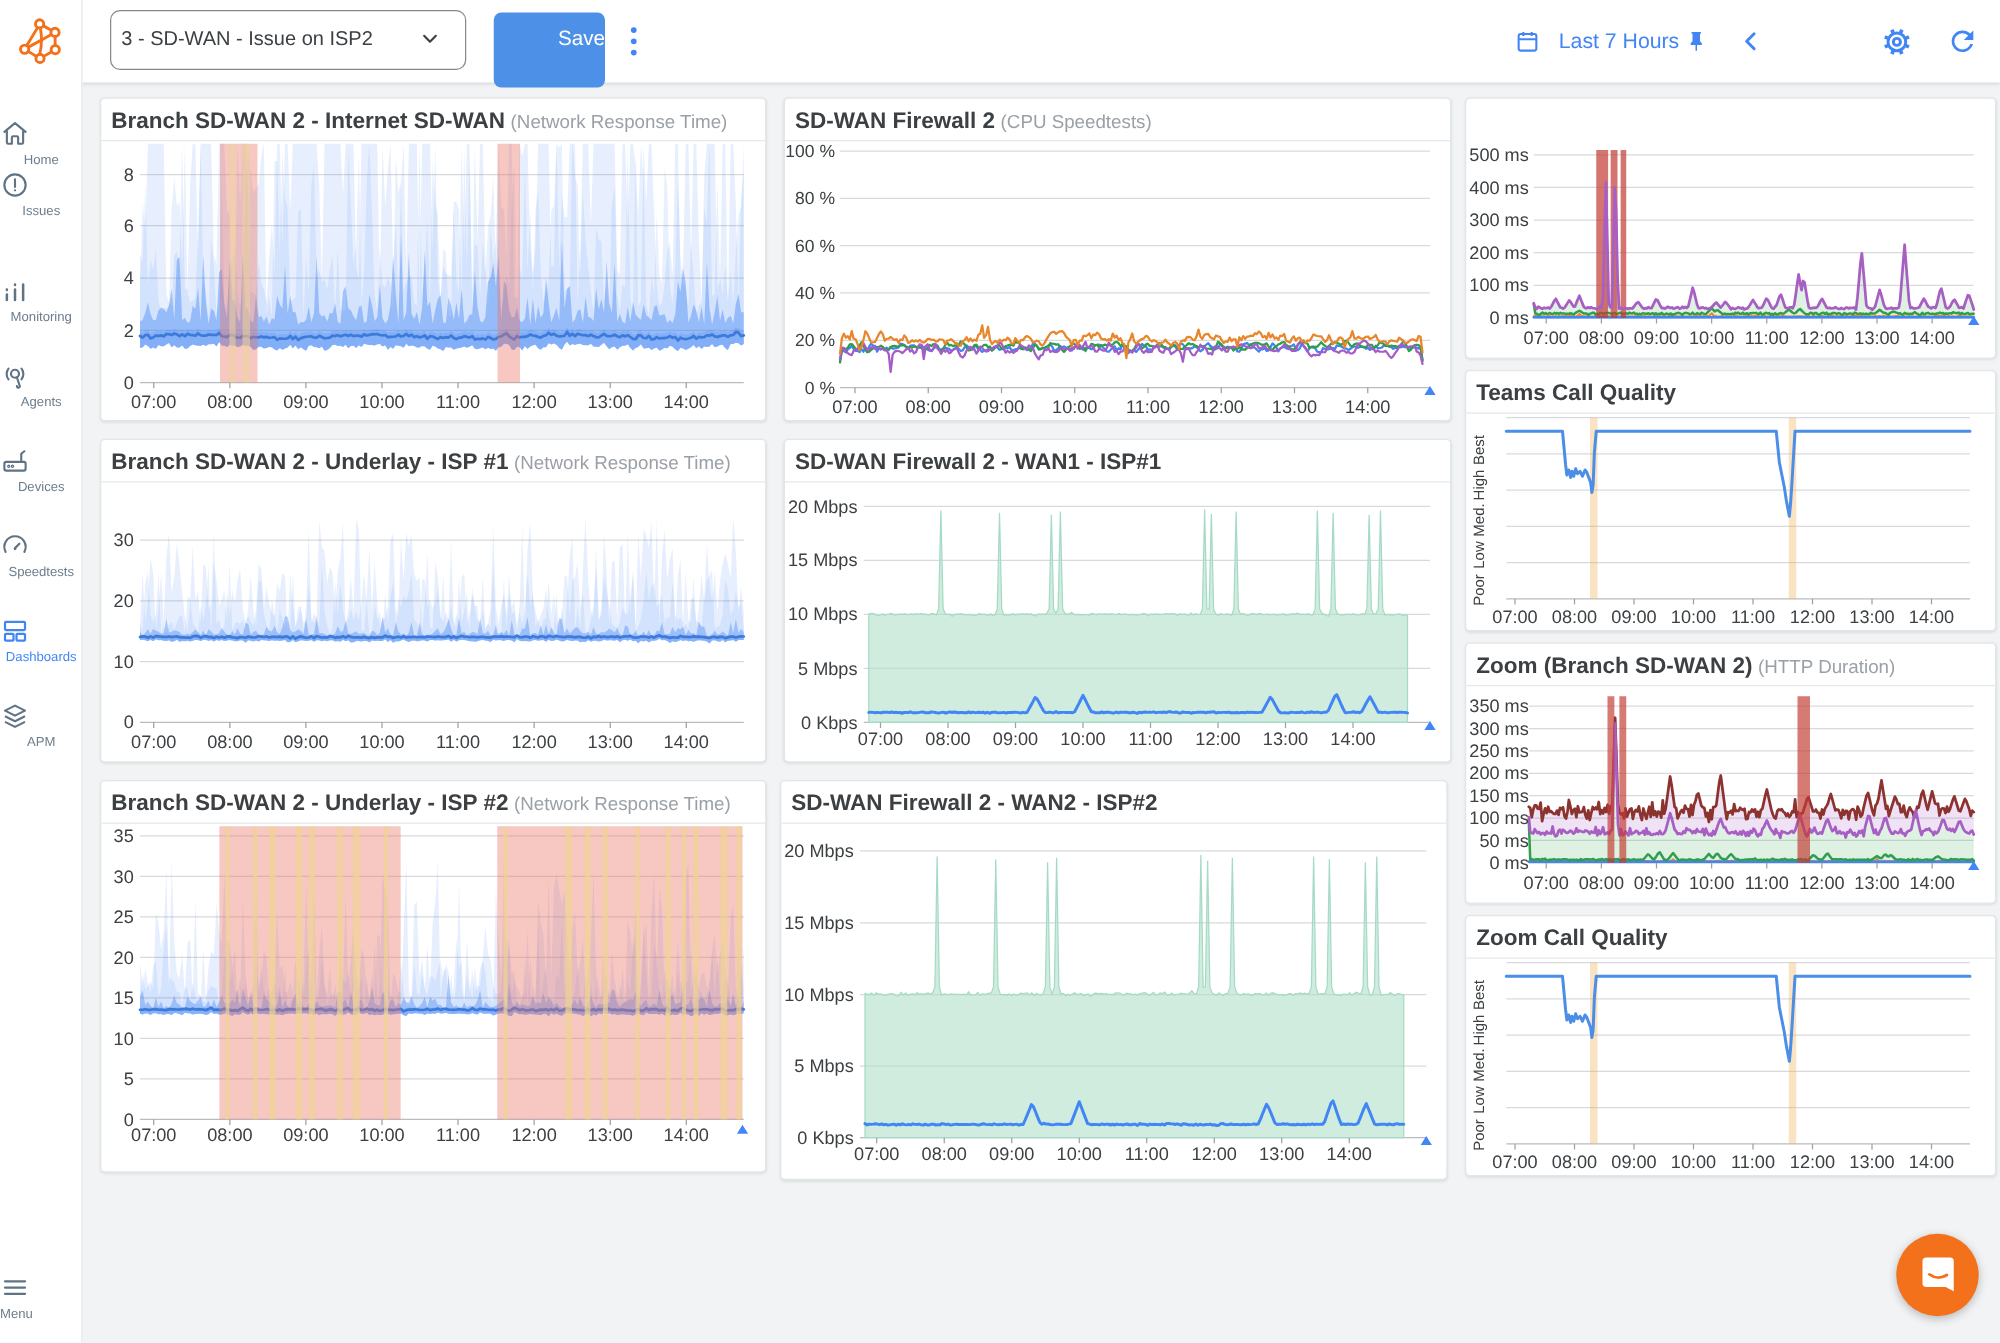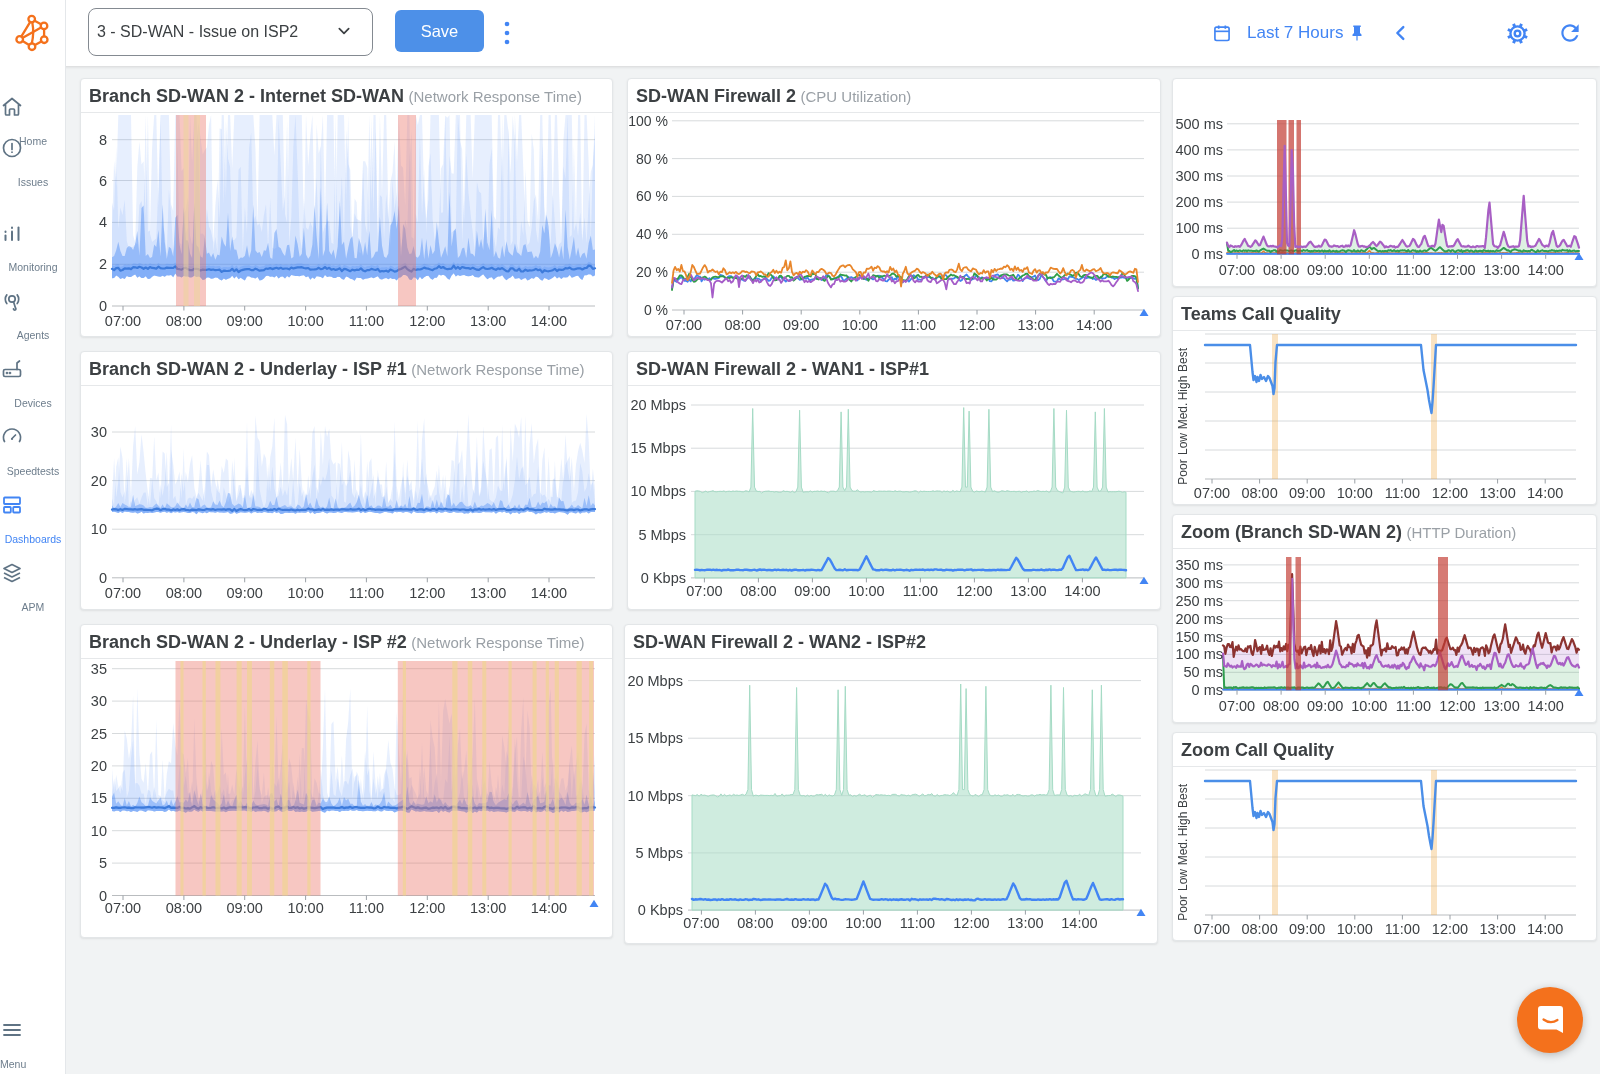--- a/index.html
+++ b/index.html
@@ -1,25 +1,25 @@
 <!DOCTYPE html>
 <html><head><meta charset="utf-8"><style>
 *{margin:0;padding:0;box-sizing:border-box}
 body{width:1600px;height:1074px;font-family:"Liberation Sans",sans-serif;background:#f1f3f4;overflow:hidden;position:relative}
 .topbar{position:absolute;left:0;top:0;width:1600px;height:66px;background:#fff;box-shadow:0 1px 3px rgba(0,0,0,0.12);z-index:5}
 .sidebar{position:absolute;left:0;top:0;width:66px;height:1074px;background:#fff;border-right:1px solid #e4e7ea;z-index:6}
 .logo{position:absolute;left:0;top:0}
 .nav{position:absolute;left:0;width:66px;text-align:center}
 .nico{height:24px}
-.nlab{font-size:10.5px;color:#6d7d8c;margin-top:16px}
+.nlab{font-size:10.5px;color:#6d7d8c;margin-top:3px}
 .nav.active .nlab{color:#4285f4}
 .menu{position:absolute;left:0;top:1018px;width:66px;text-align:left}
 .dd{position:absolute;left:88px;top:8px;width:285px;height:48px;border:1px solid #848a91;border-radius:8px;background:#fff;font-size:16px;color:#3c4043;line-height:46px;padding-left:8px}
 .ddchev{position:absolute;right:20px;top:14px}
-.savebtn{position:absolute;left:395px;top:10px;width:89px;height:42px;background:#4d90e8;border-radius:6px;color:#fff;font-size:16.5px;text-align:center;line-height:42px}
+.savebtn{position:absolute;left:395px;top:10px;width:89px;height:60px;background:#4d90e8;border-radius:6px;color:#fff;font-size:16.5px;text-align:right;line-height:42px}
 .dots{position:absolute;left:503px;top:20px}
 .tr{position:absolute;top:0;height:66px;display:flex;align-items:center}
 .lasth{color:#4285f4;font-size:17px}
 .main{position:absolute;left:66px;top:66px;width:1534px;height:1008px;background:#f1f3f4}
 .card{position:absolute;background:#fff;border:1px solid #e3e6e8;border-radius:4px;box-shadow:0 1px 2px rgba(60,64,67,0.1)}
 .ct{height:34px;border-bottom:1px solid #e6e8ea;padding-left:8px;line-height:34px;white-space:nowrap;overflow:hidden}
 .ct .t{font-size:18px;font-weight:bold;color:#3c4043}
 .ct .sub{font-size:15px;color:#9aa0a6}
 .cb{position:absolute;left:0;top:35px;right:0;bottom:0;overflow:hidden}
 .chat{position:absolute;left:1517px;top:987px;width:66px;height:66px;border-radius:50%;background:#f4711c;box-shadow:0 2px 8px rgba(0,0,0,0.25);display:flex;align-items:center;justify-content:center;z-index:9}
@@ -329,21 +329,21 @@
           <text x="346.3" y="253.0" text-anchor="middle" font-size="14.5" fill="#3c4043">12:00</text>
           <line x1="407.2" y1="235.5" x2="407.2" y2="240.0" stroke="#9aa0a6" stroke-width="1"></line>
           <text x="407.2" y="253.0" text-anchor="middle" font-size="14.5" fill="#3c4043">13:00</text>
           <line x1="468.0" y1="235.5" x2="468.0" y2="240.0" stroke="#9aa0a6" stroke-width="1"></line>
           <text x="468.0" y="253.0" text-anchor="middle" font-size="14.5" fill="#3c4043">14:00</text>
           <polygon points="508.5,247.0 517.5,247.0 513.0,239.8" fill="#4285f4"></polygon>
         </svg>
       </div>
     </div>
 <div class="card" style="left:561px;top:12px;width:534px;height:259px">
-<div class="ct"><span class="t">SD-WAN Firewall 2</span> <span class="sub">(CPU Utilization)</span></div>
+<div class="ct"><span class="t">SD-WAN Firewall 2</span> <span class="sub">(CPU Speedtests)</span></div>
 <div class="cb">
         <svg width="534" height="225" font-family="Liberation Sans, sans-serif">
           <line x1="44" y1="196.0" x2="516" y2="196.0" stroke="#b9bcbf" stroke-width="1"></line>
           <line x1="44" y1="158.2" x2="516" y2="158.2" stroke="#d7dadc" stroke-width="1"></line>
           <line x1="44" y1="120.3" x2="516" y2="120.3" stroke="#d7dadc" stroke-width="1"></line>
           <line x1="44" y1="82.4" x2="516" y2="82.4" stroke="#d7dadc" stroke-width="1"></line>
           <line x1="44" y1="44.6" x2="516" y2="44.6" stroke="#d7dadc" stroke-width="1"></line>
           <line x1="44" y1="6.8" x2="516" y2="6.8" stroke="#d7dadc" stroke-width="1"></line>
           <polyline points="44.0,174.9 45.6,166.0 47.1,166.8 48.7,167.9 50.2,165.6 51.8,164.3 53.4,162.7 54.9,165.2 56.5,166.8 58.0,166.7 59.6,167.7 61.1,165.0 62.7,167.4 64.3,164.0 65.8,166.0 67.4,163.2 68.9,161.0 70.5,162.4 72.1,162.7 73.6,167.4 75.2,164.8 76.7,165.7 78.3,163.9 79.8,165.2 81.4,164.2 83.0,165.7 84.5,163.6 86.1,164.8 87.6,164.8 89.2,164.4 90.8,164.1 92.3,160.9 93.9,161.3 95.4,162.0 97.0,163.9 98.5,164.9 100.1,162.7 101.7,162.2 103.2,162.2 104.8,163.8 106.3,164.3 107.9,163.2 109.5,163.0 111.0,163.4 112.6,165.1 114.1,165.6 115.7,166.6 117.3,166.8 118.8,164.8 120.4,163.7 121.9,162.3 123.5,166.1 125.0,165.3 126.6,166.2 128.2,164.3 129.7,164.6 131.3,165.0 132.8,166.6 134.4,165.8 136.0,165.1 137.5,163.4 139.1,165.2 140.6,166.8 142.2,166.3 143.7,163.8 145.3,162.3 146.9,163.8 148.4,165.1 150.0,165.3 151.5,163.2 153.1,162.9 154.7,165.7 156.2,165.9 157.8,167.5 159.3,166.0 160.9,166.7 162.4,165.3 164.0,165.6 165.6,164.7 167.1,164.3 168.7,162.8 170.2,164.3 171.8,165.9 173.4,164.9 174.9,165.6 176.5,163.6 178.0,164.8 179.6,163.5 181.2,166.1 182.7,166.0 184.3,165.4 185.8,165.1 187.4,164.4 188.9,164.9 190.5,164.3 192.1,163.9 193.6,166.1 195.2,165.1 196.7,164.4 198.3,161.0 199.9,161.0 201.4,162.8 203.0,164.7 204.5,165.4 206.1,164.6 207.6,164.8 209.2,163.7 210.8,162.2 212.3,161.6 213.9,163.6 215.4,166.8 217.0,166.0 218.6,164.8 220.1,162.7 221.7,164.0 223.2,163.1 224.8,164.1 226.3,164.3 227.9,165.4 229.5,166.4 231.0,163.8 232.6,163.6 234.1,161.8 235.7,164.2 237.3,165.1 238.8,165.9 240.4,164.3 241.9,163.9 243.5,164.5 245.1,165.4 246.6,164.4 248.2,162.0 249.7,161.9 251.3,161.7 252.8,162.6 254.4,164.0 256.0,165.5 257.5,167.2 259.1,167.4 260.6,165.7 262.2,164.4 263.8,163.1 265.3,166.4 266.9,164.6 268.4,165.6 270.0,161.1 271.5,164.5 273.1,164.4 274.7,168.5 276.2,166.7 277.8,167.0 279.3,165.9 280.9,167.6 282.5,165.7 284.0,164.1 285.6,161.1 287.1,162.5 288.7,162.9 290.2,165.9 291.8,165.5 293.4,166.2 294.9,164.6 296.5,163.3 298.0,161.9 299.6,163.1 301.2,163.1 302.7,164.1 304.3,163.6 305.8,165.2 307.4,165.7 308.9,163.7 310.5,162.8 312.1,162.1 313.6,164.0 315.2,161.9 316.7,160.9 318.3,161.4 319.9,163.9 321.4,165.3 323.0,164.5 324.5,164.9 326.1,164.3 327.7,163.1 329.2,163.7 330.8,165.2 332.3,167.0 333.9,166.1 335.4,163.1 337.0,161.8 338.6,160.5 340.1,162.6 341.7,163.8 343.2,166.1 344.8,165.1 346.4,164.4 347.9,161.8 349.5,162.7 351.0,163.3 352.6,164.4 354.1,163.3 355.7,164.6 357.3,164.0 358.8,164.9 360.4,164.6 361.9,167.2 363.5,167.3 365.1,164.9 366.6,161.4 368.2,160.9 369.7,160.4 371.3,162.1 372.8,161.5 374.4,163.8 376.0,164.2 377.5,165.8 379.1,167.3 380.6,165.5 382.2,165.5 383.8,164.4 385.3,166.7 386.9,166.3 388.4,163.8 390.0,160.7 391.6,162.2 393.1,164.1 394.7,167.1 396.2,164.6 397.8,164.0 399.3,163.6 400.9,164.5 402.5,165.2 404.0,163.0 405.6,162.6 407.1,161.5 408.7,165.6 410.3,166.1 411.8,164.8 413.4,161.0 414.9,162.8 416.5,165.0 418.0,167.4 419.6,164.0 421.2,163.5 422.7,163.1 424.3,164.7 425.8,167.4 427.4,167.7 429.0,167.6 430.5,164.4 432.1,165.3 433.6,165.6 435.2,165.4 436.7,165.0 438.3,164.4 439.9,165.3 441.4,162.3 443.0,162.8 444.5,163.0 446.1,163.8 447.7,164.8 449.2,164.9 450.8,166.1 452.3,165.0 453.9,163.9 455.5,163.0 457.0,163.6 458.6,164.3 460.1,163.3 461.7,163.5 463.2,163.4 464.8,165.0 466.4,164.3 467.9,166.0 469.5,164.4 471.0,165.2 472.6,162.6 474.2,164.6 475.7,164.4 477.3,164.2 478.8,162.7 480.4,161.9 481.9,162.3 483.5,163.6 485.1,163.8 486.6,165.1 488.2,164.0 489.7,164.6 491.3,162.6 492.9,163.8 494.4,163.1 496.0,163.8 497.5,163.5 499.1,163.8 500.6,164.5 502.2,163.7 503.8,164.0 505.3,164.1 506.9,164.9 508.4,163.5 510.0,174.2" fill="none" stroke="#4184f0" stroke-width="1.8" stroke-opacity="1.0" stroke-linejoin="round" stroke-linecap="round"></polyline>
           <polyline points="44.0,176.0 45.6,165.3 47.1,164.9 48.7,165.3 50.2,164.2 51.8,161.5 53.4,161.3 54.9,162.9 56.5,165.2 58.0,165.0 59.6,162.8 61.1,159.8 62.7,162.6 64.3,165.9 65.8,167.8 67.4,167.4 68.9,165.8 70.5,164.6 72.1,164.5 73.6,163.7 75.2,163.5 76.7,162.6 78.3,163.6 79.8,166.2 81.4,165.9 83.0,165.7 84.5,163.6 86.1,162.9 87.6,162.7 89.2,163.1 90.8,163.2 92.3,162.4 93.9,162.3 95.4,162.2 97.0,163.4 98.5,164.0 100.1,163.7 101.7,164.1 103.2,163.1 104.8,163.6 106.3,163.3 107.9,164.1 109.5,164.6 111.0,166.0 112.6,165.2 114.1,164.5 115.7,162.0 117.3,162.9 118.8,161.2 120.4,162.5 121.9,162.8 123.5,165.7 125.0,167.1 126.6,164.6 128.2,162.2 129.7,159.9 131.3,162.4 132.8,161.9 134.4,162.9 136.0,162.3 137.5,162.6 139.1,161.6 140.6,159.1 142.2,160.3 143.7,161.4 145.3,164.2 146.9,166.4 148.4,166.2 150.0,164.4 151.5,162.0 153.1,161.7 154.7,163.9 156.2,164.2 157.8,163.2 159.3,161.8 160.9,161.8 162.4,163.7 164.0,163.2 165.6,166.6 167.1,165.3 168.7,163.5 170.2,162.1 171.8,162.6 173.4,165.2 174.9,164.2 176.5,162.9 178.0,162.4 179.6,161.8 181.2,162.0 182.7,162.5 184.3,159.4 185.8,160.1 187.4,159.9 188.9,164.9 190.5,165.5 192.1,164.5 193.6,164.2 195.2,165.9 196.7,166.9 198.3,164.2 199.9,162.0 201.4,162.4 203.0,165.7 204.5,165.2 206.1,164.2 207.6,164.2 209.2,163.4 210.8,163.3 212.3,160.4 213.9,161.0 215.4,161.1 217.0,161.7 218.6,161.4 220.1,163.9 221.7,165.9 223.2,167.5 224.8,165.8 226.3,163.9 227.9,162.9 229.5,161.6 231.0,160.8 232.6,162.1 234.1,162.9 235.7,165.0 237.3,164.3 238.8,164.2 240.4,166.8 241.9,164.1 243.5,163.9 245.1,161.1 246.6,161.5 248.2,162.5 249.7,161.7 251.3,164.2 252.8,162.1 254.4,162.4 256.0,161.7 257.5,162.2 259.1,161.5 260.6,161.7 262.2,161.8 263.8,159.8 265.3,159.5 266.9,160.5 268.4,162.8 270.0,161.8 271.5,162.6 273.1,163.0 274.7,165.9 276.2,166.5 277.8,166.7 279.3,165.2 280.9,162.2 282.5,161.2 284.0,162.1 285.6,164.6 287.1,163.7 288.7,161.6 290.2,160.9 291.8,162.8 293.4,162.7 294.9,163.8 296.5,162.9 298.0,161.7 299.6,160.6 301.2,161.8 302.7,163.6 304.3,164.3 305.8,164.9 307.4,164.6 308.9,163.0 310.5,162.0 312.1,163.0 313.6,165.1 315.2,164.9 316.7,165.1 318.3,165.2 319.9,163.1 321.4,162.1 323.0,160.5 324.5,161.5 326.1,161.2 327.7,162.2 329.2,162.8 330.8,163.9 332.3,163.0 333.9,162.9 335.4,163.1 337.0,164.9 338.6,165.0 340.1,164.8 341.7,165.5 343.2,165.0 344.8,163.8 346.4,159.4 347.9,160.4 349.5,161.9 351.0,165.5 352.6,164.9 354.1,164.1 355.7,163.9 357.3,164.2 358.8,166.5 360.4,164.6 361.9,165.3 363.5,163.3 365.1,165.7 366.6,165.5 368.2,165.7 369.7,164.3 371.3,163.2 372.8,161.5 374.4,160.8 376.0,160.3 377.5,160.3 379.1,160.5 380.6,161.5 382.2,161.9 383.8,161.4 385.3,160.7 386.9,163.2 388.4,165.1 390.0,166.0 391.6,163.8 393.1,163.0 394.7,161.5 396.2,161.0 397.8,159.8 399.3,159.7 400.9,162.1 402.5,162.8 404.0,164.6 405.6,165.3 407.1,166.0 408.7,164.0 410.3,161.9 411.8,159.6 413.4,160.8 414.9,158.7 416.5,160.6 418.0,160.8 419.6,164.6 421.2,163.6 422.7,164.1 424.3,163.5 425.8,163.3 427.4,161.6 429.0,159.8 430.5,161.5 432.1,162.7 433.6,163.9 435.2,162.8 436.7,161.1 438.3,160.7 439.9,159.5 441.4,160.2 443.0,160.8 444.5,161.9 446.1,161.1 447.7,158.9 449.2,158.5 450.8,160.2 452.3,162.5 453.9,163.0 455.5,161.4 457.0,160.8 458.6,160.9 460.1,162.5 461.7,163.3 463.2,163.9 464.8,163.8 466.4,161.7 467.9,161.8 469.5,161.9 471.0,164.5 472.6,163.5 474.2,162.2 475.7,159.7 477.3,160.3 478.8,161.0 480.4,162.8 481.9,162.5 483.5,162.8 485.1,162.5 486.6,162.9 488.2,162.8 489.7,163.2 491.3,163.5 492.9,162.2 494.4,159.2 496.0,160.3 497.5,163.2 499.1,166.9 500.6,165.8 502.2,163.6 503.8,162.0 505.3,161.8 506.9,162.1 508.4,163.5 510.0,174.7" fill="none" stroke="#2f9e49" stroke-width="1.8" stroke-opacity="1.0" stroke-linejoin="round" stroke-linecap="round"></polyline>

